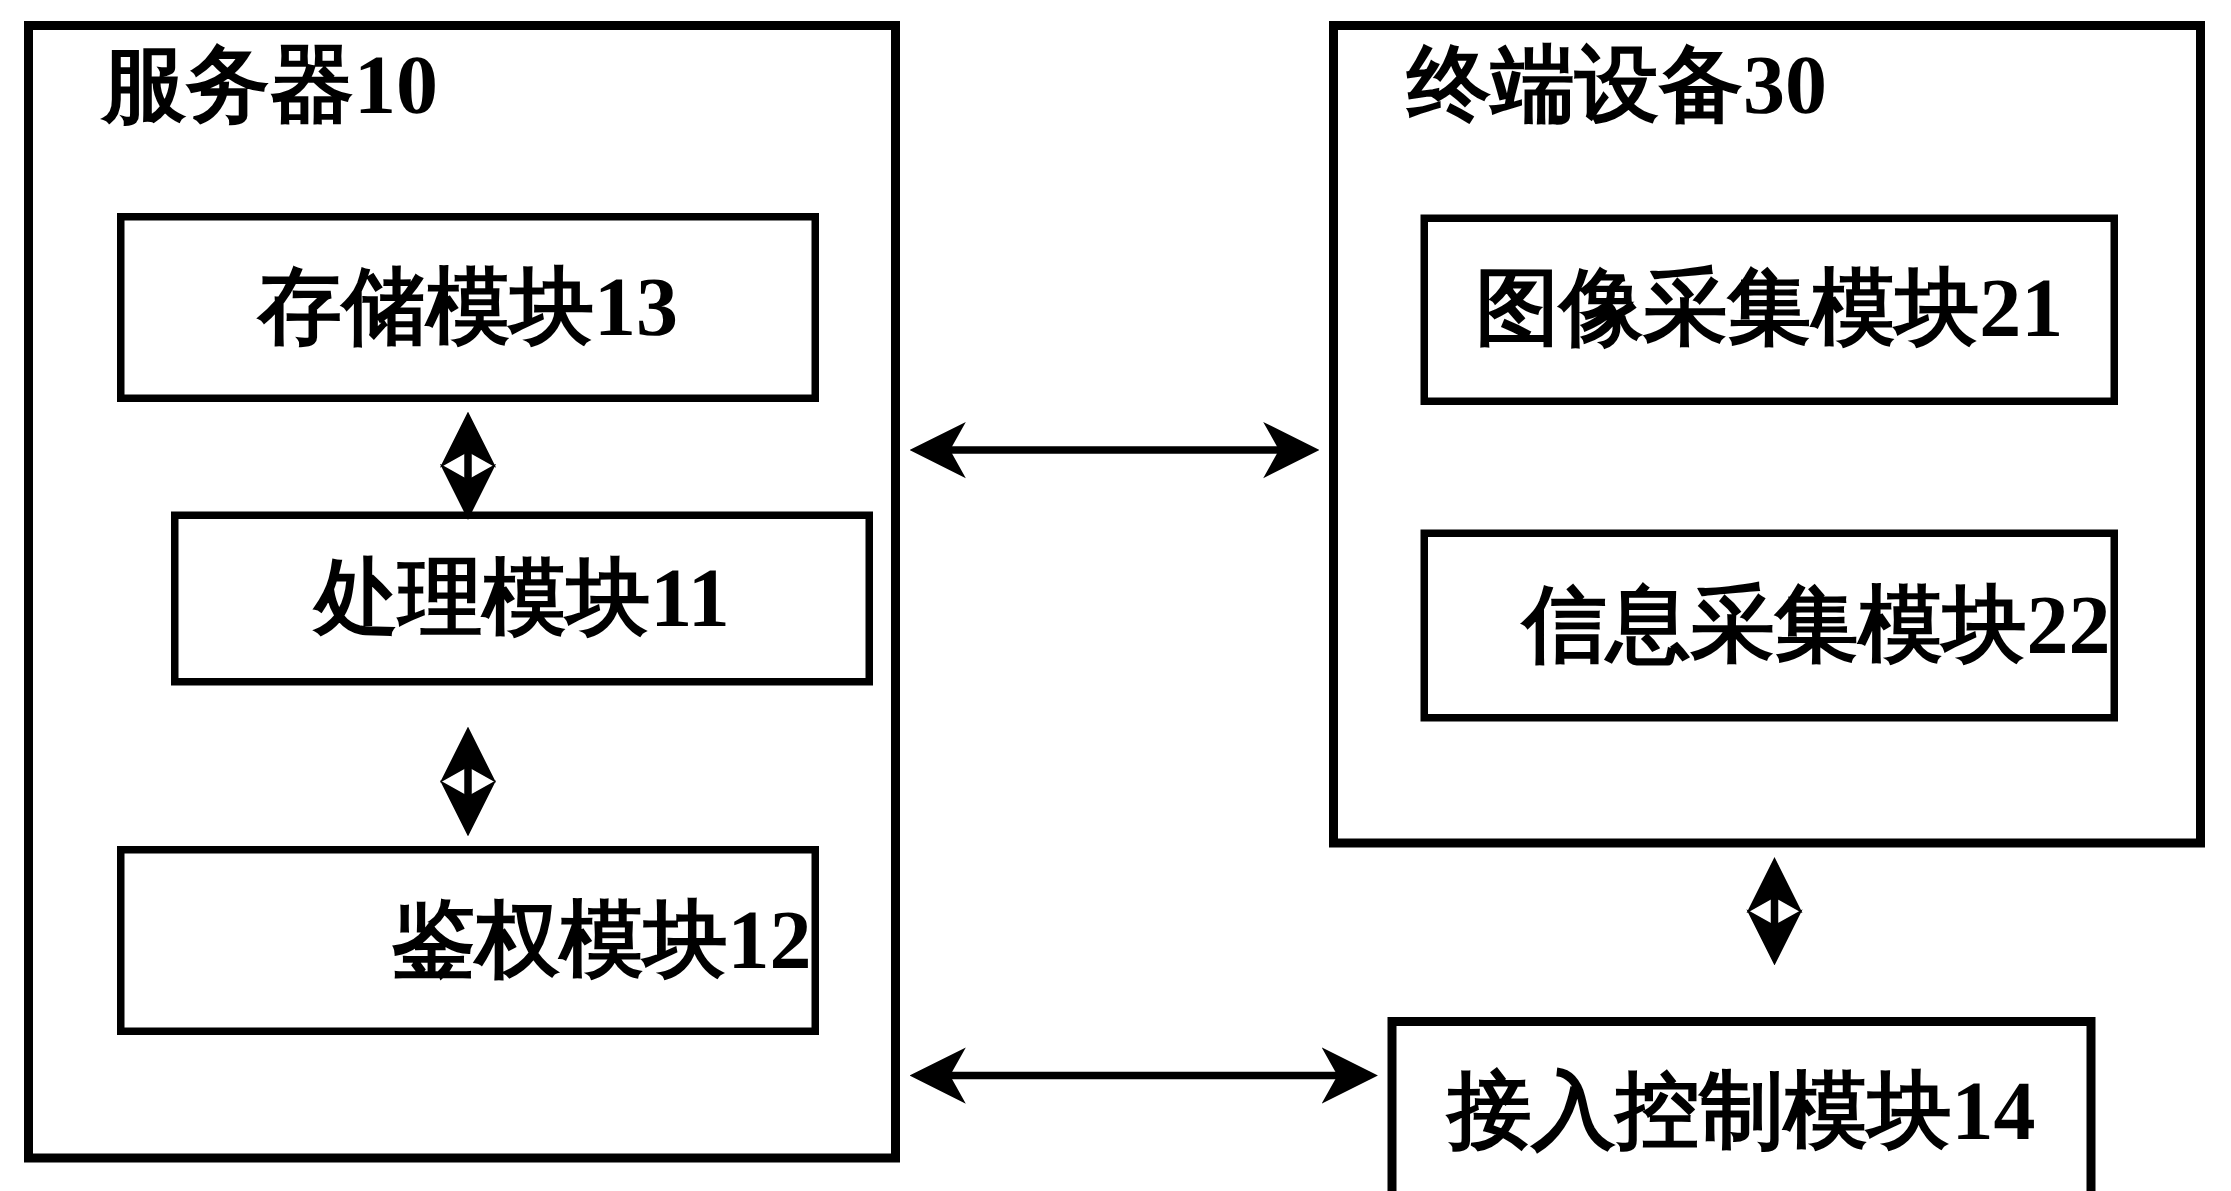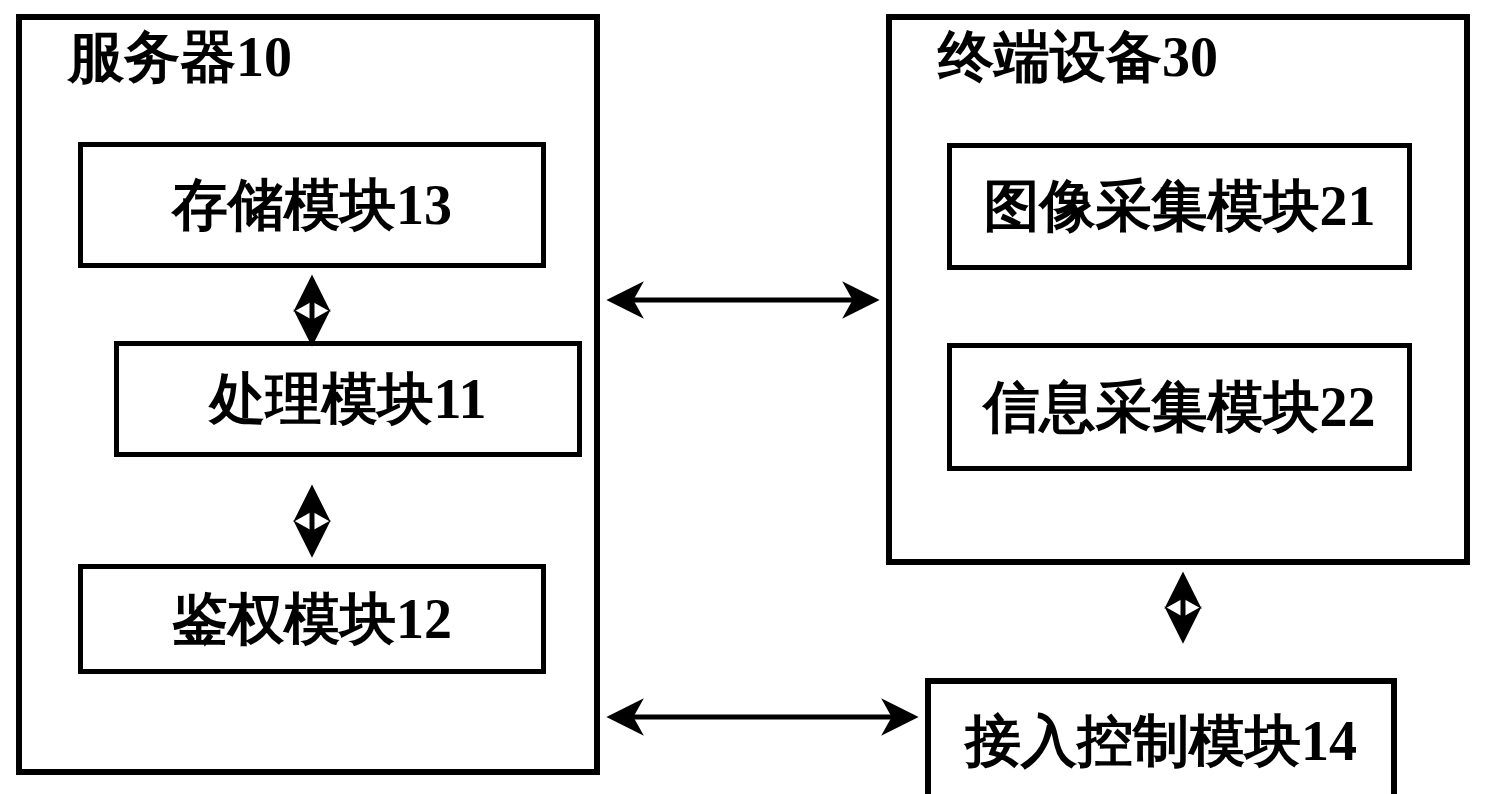--- a/index.html
+++ b/index.html
@@ -69,33 +69,33 @@
     <div class="box-title">服务器10</div>
 
     <div class="box inner" style="left:56px; top:122px; width:468px; height:126px;">
       <span class="label">存储模块13</span>
     </div>
 
     <div class="box inner" style="left:56px; top:321px; width:468px; height:116px;margin-left:36px;">
       <span class="label">处理模块11</span>
     </div>
 
-    <div class="box inner" style="left:56px; top:544px; width:468px; height:110px;">
+    <div class="box inner" style="left:56px; top:544px; width:468px; height:126px;justify-content:flex-end;">
       <span class="label">鉴权模块12</span>
     </div>
   </div>
 
   <div class="box" style="left:886px; top:14px; width:584px; height:551px;">
     <div class="box-title">终端设备30</div>
 
     <div class="box inner" style="left:55px; top:123px; width:465px; height:127px;align-items:center;">
       <span class="label">图像采集模块21</span>
     </div>
 
-    <div class="box inner" style="left:55px; top:323px; width:465px; height:128px;">
+    <div class="box inner" style="left:55px; top:333px; width:465px; height:128px;justify-content:flex-end;">
       <span class="label">信息采集模块22</span>
     </div>
   </div>
 
   <div class="box inner" style="left:925px; top:650px; width:472px; height:127px; border-width:6px;margin-top:28px;">
     <span class="label">接入控制模块14</span>
   </div>
 
   <svg class="arrow-layer" viewBox="0 0 1487 794">
     <defs>

